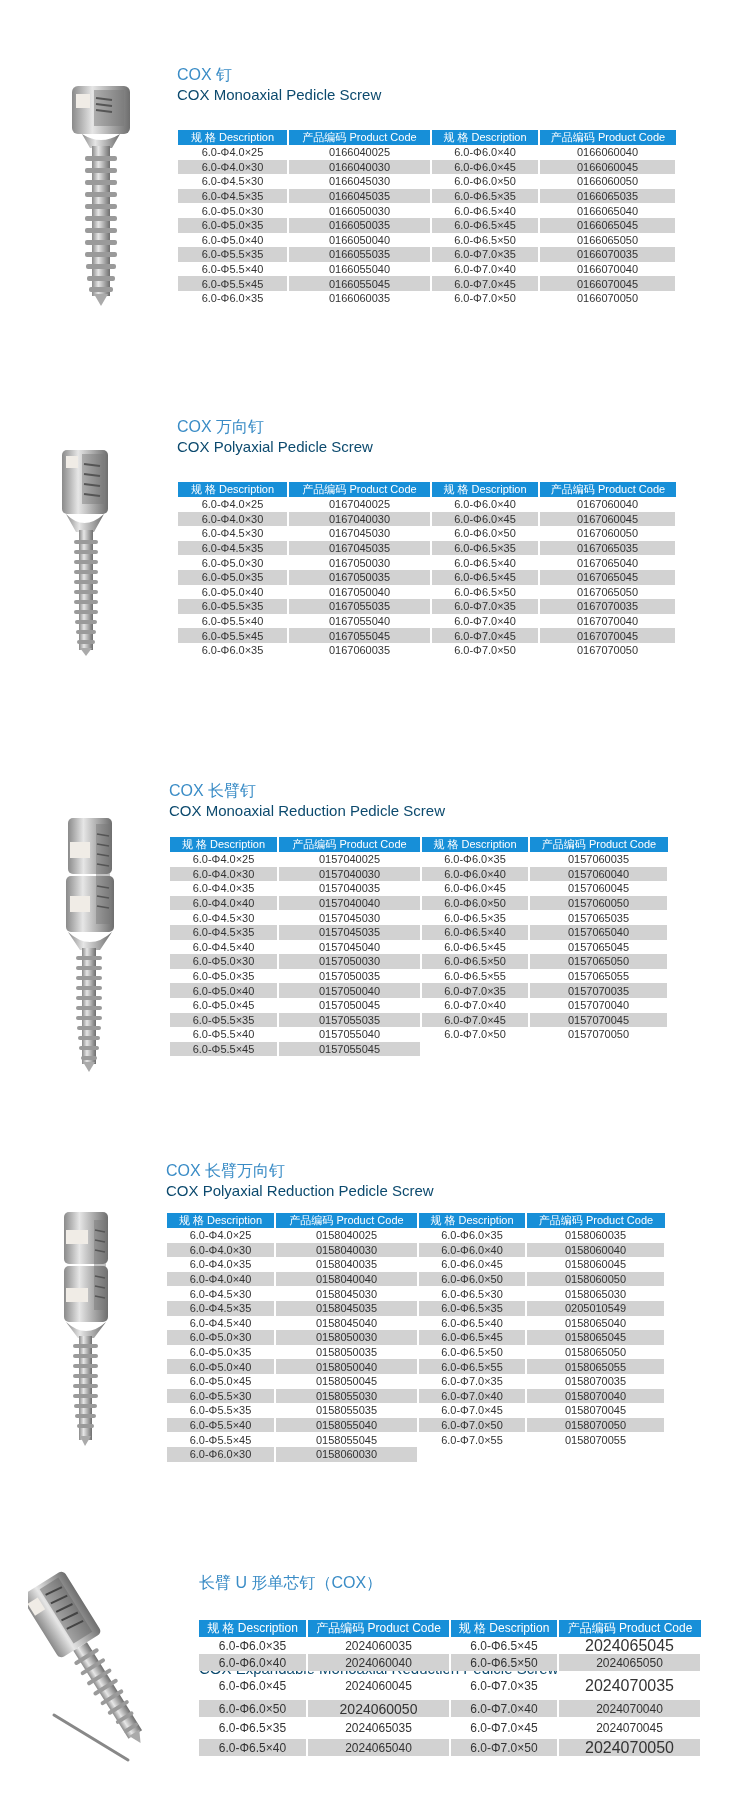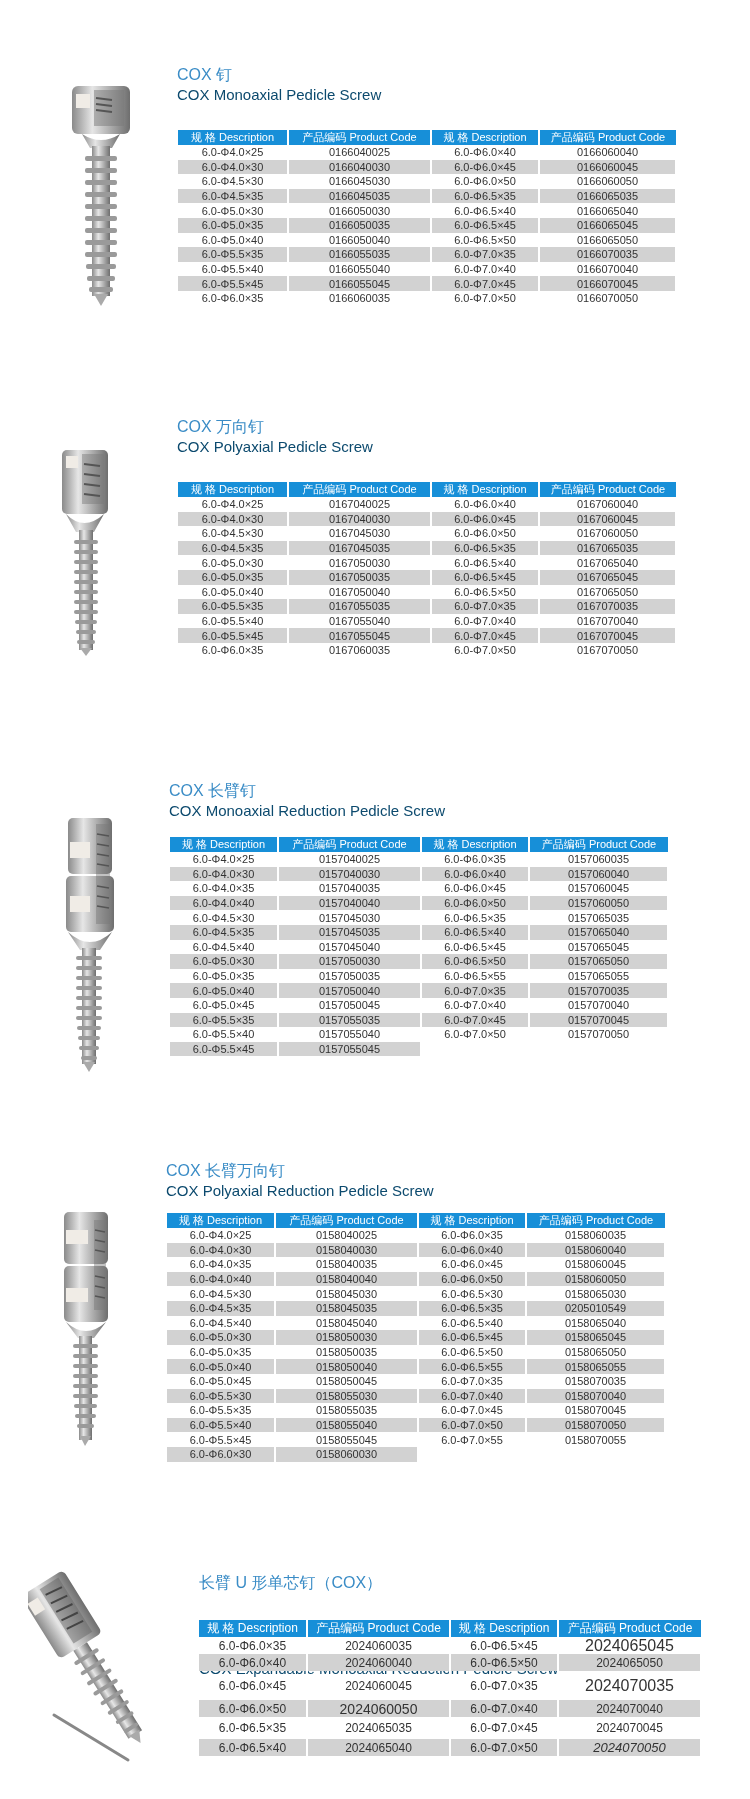--- a/index.html
+++ b/index.html
@@ -649,17 +649,17 @@
         <tr>
           <td class="filled" style="height: 17px; font-size: 12px;">6.0-Φ6.5×35</td>
           <td class="filled" style="height: 17px; font-size: 12px;">2024065035</td>
           <td class="filled" style="height: 17px; font-size: 12px;">6.0-Φ7.0×45</td>
           <td class="filled" style="height: 22px; font-size: 12px;">2024070045</td>
         </tr>
         <tr class="grey">
           <td class="filled" style="height: 17px; font-size: 12px;">6.0-Φ6.5×40</td>
           <td class="filled" style="height: 17px; font-size: 12px;">2024065040</td>
           <td class="filled" style="height: 17px; font-size: 12px;">6.0-Φ7.0×50</td>
-          <td class="filled" style="height: 17px; font-size: 13px; font-style: italic;">2024070050</td>
+          <td class="filled" style="height: 17px; font-size: 16px;">2024070050</td>
         </tr>
       </tbody>
     </table>
 </div>
 
 </body></html>

